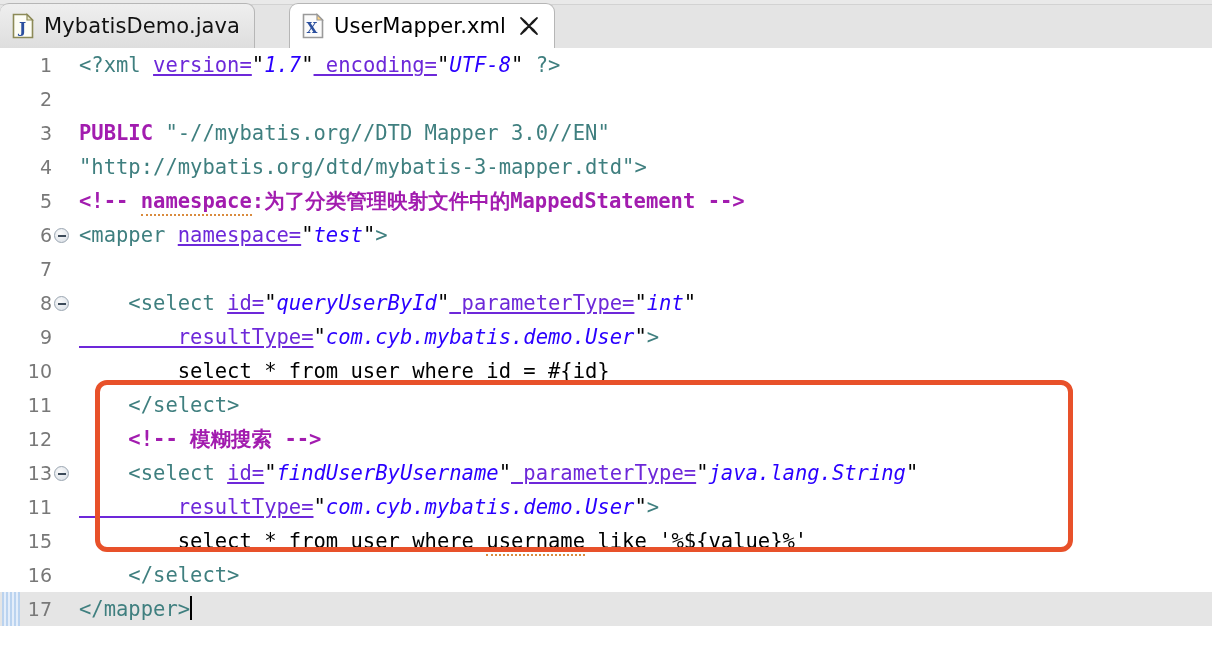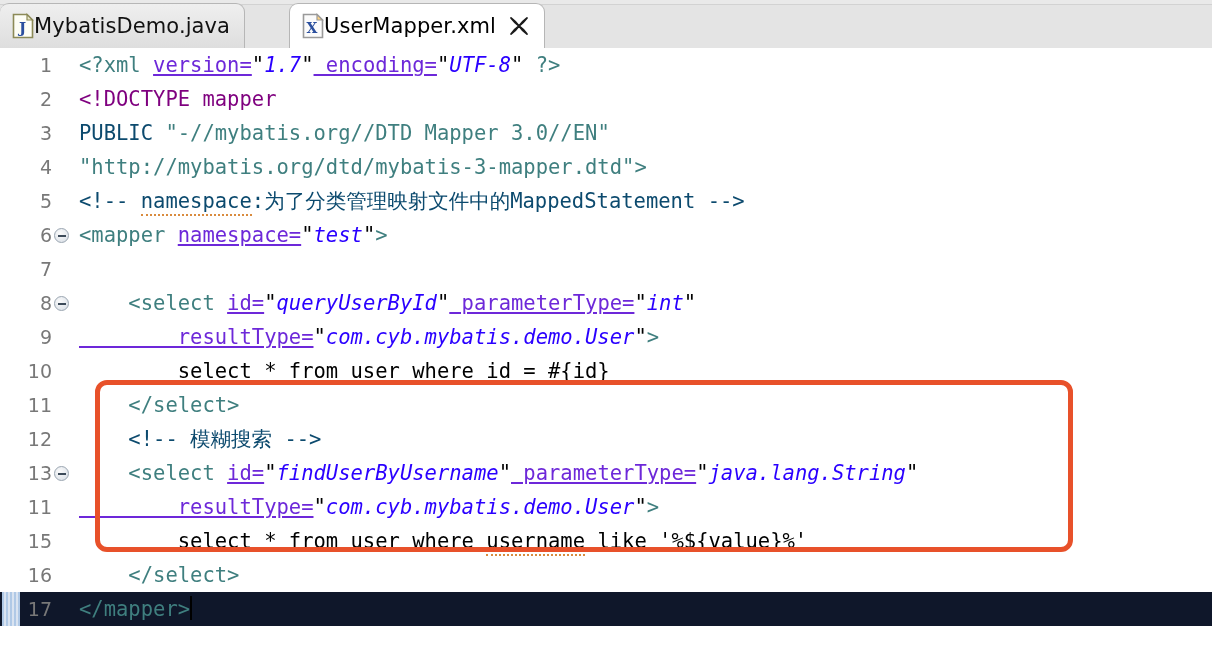--- a/index.html
+++ b/index.html
@@ -53,21 +53,21 @@
     border-left: none;
     color: #111;
     z-index: 1;
   }
   .tab.active {
     left: 289px;
     background: #ffffff;
     z-index: 3;
     box-shadow: 0 0 0 0 rgba(0,0,0,0);
   }
-  .tab .tab-label { letter-spacing: .1px; }
+  .tab .tab-label { margin-left: 10px; letter-spacing: .1px; }
 
   
   .doc-icon {
     position: relative;
     width: 22px; height: 26px;
     flex: 0 0 auto;
   }
   .doc-icon svg { display:block; }
 
   .close-icon {
@@ -86,21 +86,21 @@
     background: #ffffff;
     overflow: hidden;
   }
 
   .line {
     position: relative;
     height: 34px;
     line-height: 34px;
     white-space: pre;
   }
-  .line.current { background: #0f172a; }
+  .line.current { background: #e5e5e5; }
 
   .lineno {
     position: absolute;
     left: 0; top: 0;
     width: 52px;
     text-align: right;
     font-family: "DejaVu Sans", sans-serif;
     font-size: 19px;
     color: #787878;
     line-height: 34px;
@@ -132,21 +132,21 @@
     color: #000000;
     white-space: pre;
     letter-spacing: 0px;
   }
 
   
   .t-tag     { color: #3f7f7f; }
   .t-attr    { color: #6d28d9; text-decoration: underline; }
   .t-val     { color: #2a00ff; font-style: italic; }
   .t-quote   { color: #000000; }
-  .t-comment { color: #0c4a6e; }
+  .t-comment { color: #a21caf; font-weight: bold; }
   .t-proc    { color: #3f7f7f; }
   .t-plain   { color: #000000; }
   .t-dtd     { color: #7f007f; }
   .t-dtdstr  { color: #3f7f7f; }
 
   .spell {
     border-bottom: 2px dotted #d98b3e;
     padding-bottom: 1px;
   }
   .spell2 {
@@ -223,21 +223,20 @@
 
   <div class="editor">
 
     <div class="line">
       <span class="lineno">1</span>
       <span class="code"><span class="t-proc">&lt;?xml </span><span class="t-attr">version=</span><span class="t-quote">"</span><span class="t-val">1.7</span><span class="t-quote">"</span><span class="t-attr"> encoding=</span><span class="t-quote">"</span><span class="t-val">UTF-8</span><span class="t-quote">"</span><span class="t-proc"> ?&gt;</span></span>
     </div>
 
     <div class="line">
       <span class="lineno">2</span>
-      <span class="code"><span class="t-dtd">&lt;!DOCTYPE mapper</span></span>
     </div>
 
     <div class="line">
       <span class="lineno">3</span>
       <span class="code"><span class="t-comment">PUBLIC </span><span class="t-dtdstr">"-//mybatis.org//DTD Mapper 3.0//EN"</span></span>
     </div>
 
     <div class="line">
       <span class="lineno">4</span>
       <span class="code"><span class="t-dtdstr">"http://mybatis.org/dtd/mybatis-3-mapper.dtd"&gt;</span></span>

